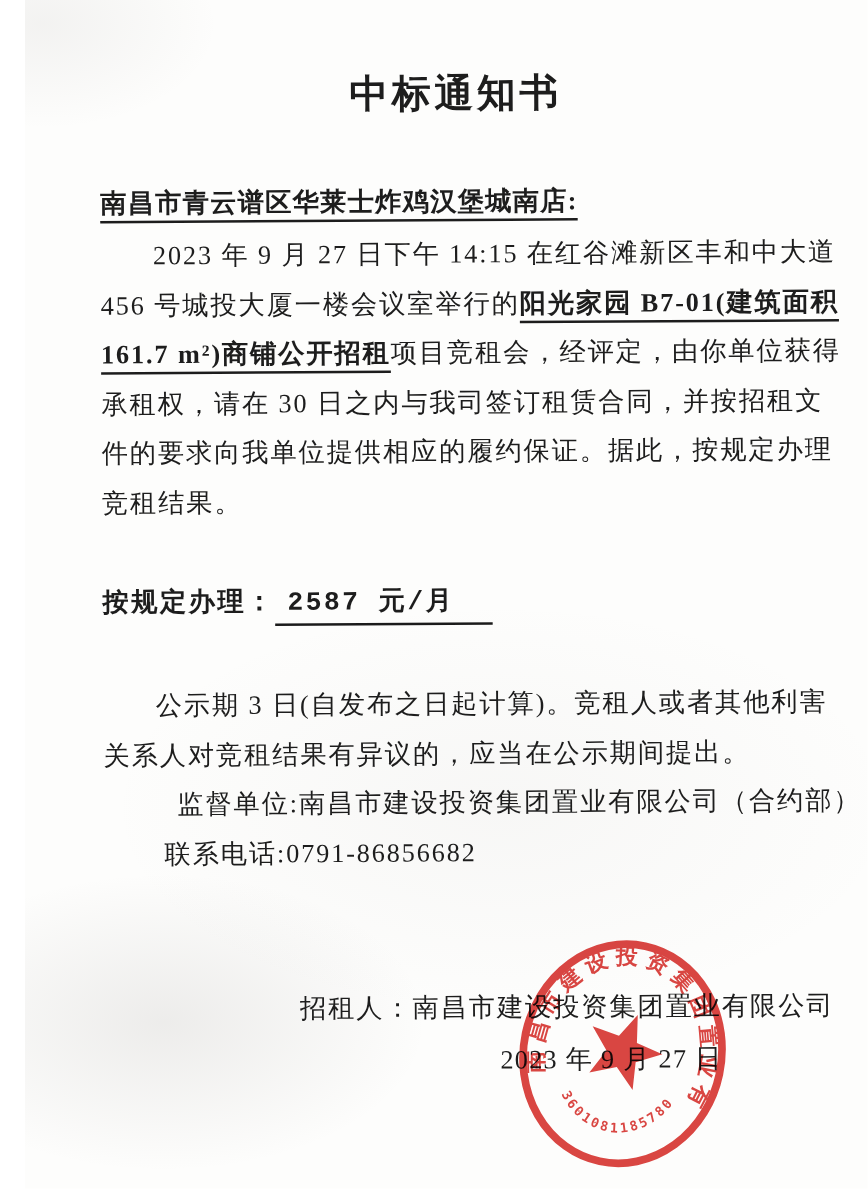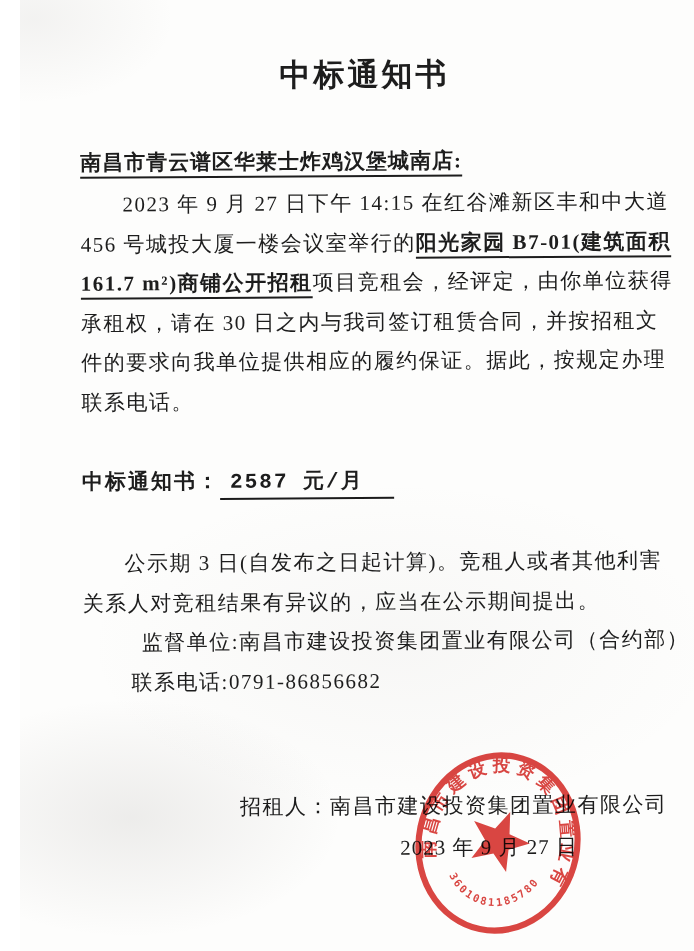--- a/index.html
+++ b/index.html
@@ -88,26 +88,26 @@
         <div class="line">
           <span class="em">161.7 m²)商铺公开招租</span><span>项目竞租会，经评定，由你单位获得</span>
         </div>
         <div class="line">
           <span>承租权，请在 30 日之内与我司签订租赁合同，并按招租文</span>
         </div>
         <div class="line">
           <span>件的要求向我单位提供相应的履约保证。据此，按规定办理</span>
         </div>
         <div class="line">
-          <span>联系电话。</span>
+          <span>竞租结果。</span>
         </div>
       </div>
 
       <div class="result">
-        <span class="result-label">中标通知书：</span><span class="result-value">2587 元/月</span>
+        <span class="result-label">按规定办理：</span><span class="result-value">2587 元/月</span>
       </div>
 
       <div class="notice">
         <div class="line indent">
           <span>公示期 3 日(自发布之日起计算)。竞租人或者其他利害</span>
         </div>
         <div class="line">
           <span>关系人对竞租结果有异议的，应当在公示期间提出。</span>
         </div>
         <div class="line indent-sup">

